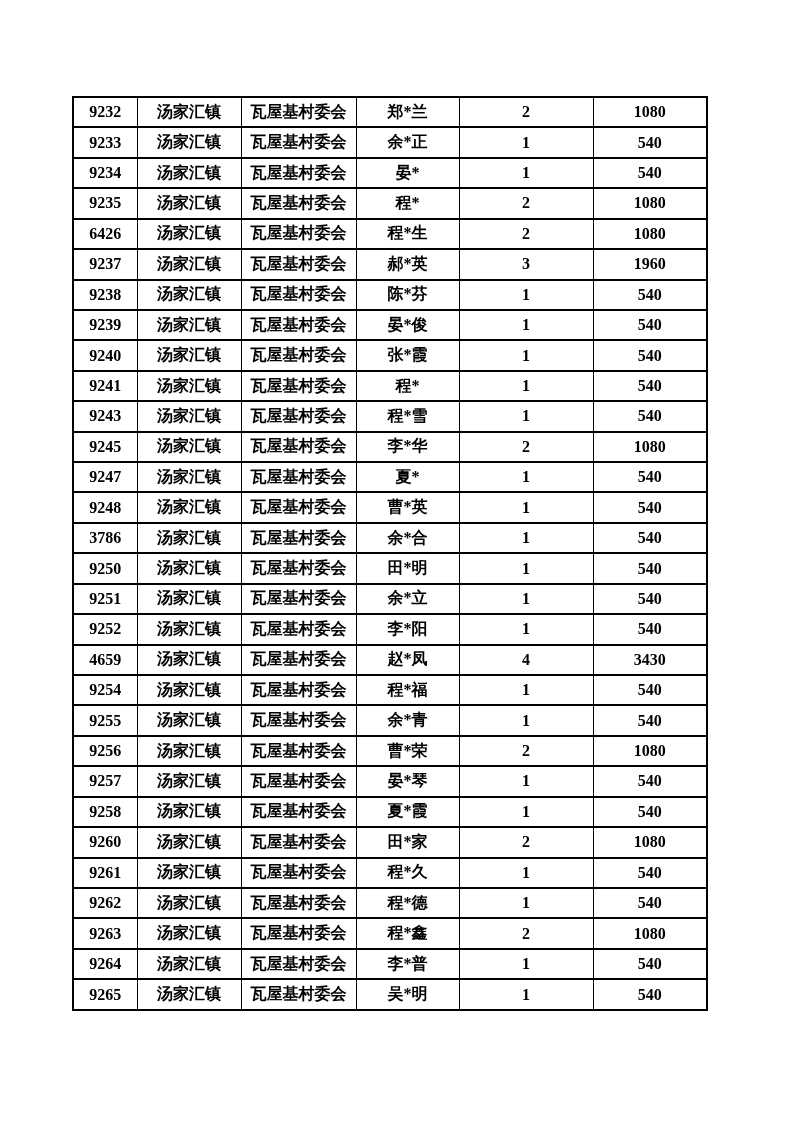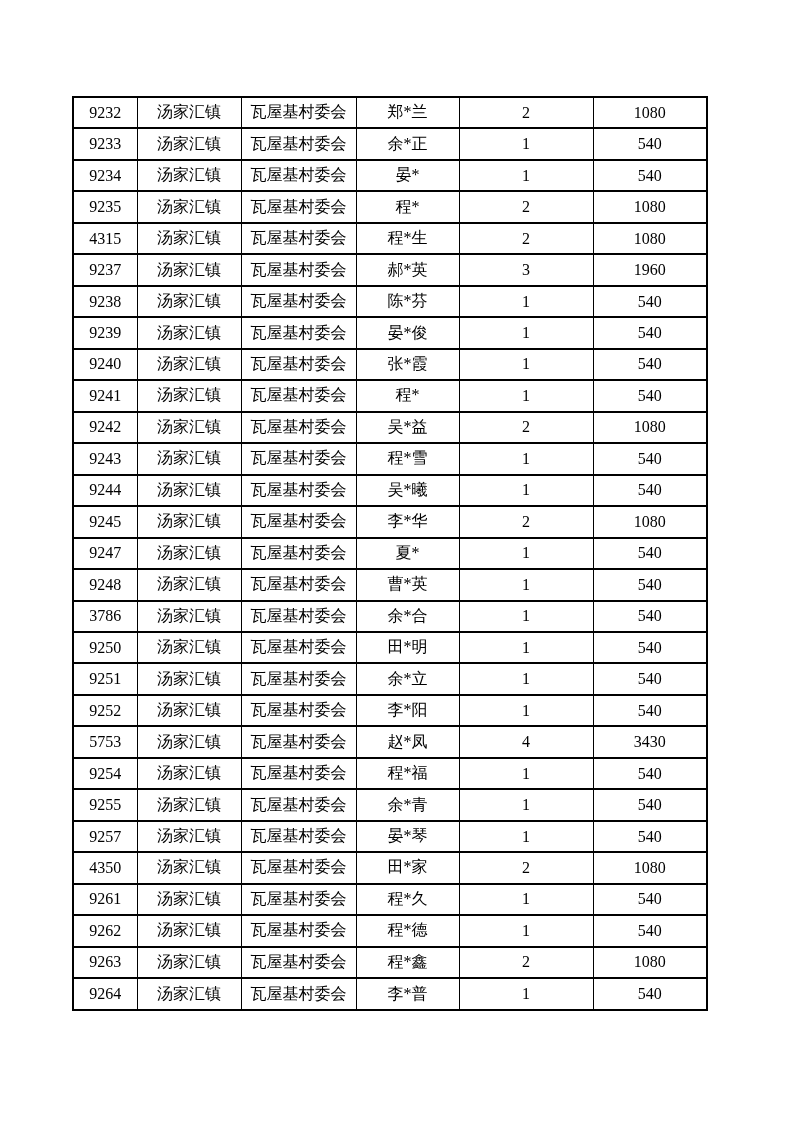--- a/index.html
+++ b/index.html
@@ -2,20 +2,21 @@
 <html><head>
 <meta charset="utf-8">
 <style>
   html, body { margin: 0; padding: 0; }
   .page {
     position: relative;
     width: 751px;
     height: 1122px;
     background: #ffffff;
     overflow: hidden;
+    font-weight: bold;
   }
   table.records {
     position: absolute;
     left: 72px;
     top: 96px;
     width: 634px;
     height: 915px;
     border-collapse: collapse;
     table-layout: fixed;
     font-family: "Liberation Serif", "DejaVu Serif", serif;
@@ -75,21 +76,21 @@
         </tr>
         <tr>
           <td>9235</td>
           <td>汤家汇镇</td>
           <td>瓦屋基村委会</td>
           <td>程*</td>
           <td>2</td>
           <td>1080</td>
         </tr>
         <tr>
-          <td>4315</td>
+          <td>6426</td>
           <td>汤家汇镇</td>
           <td>瓦屋基村委会</td>
           <td>程*生</td>
           <td>2</td>
           <td>1080</td>
         </tr>
         <tr>
           <td>9237</td>
           <td>汤家汇镇</td>
           <td>瓦屋基村委会</td>
@@ -123,44 +124,28 @@
         </tr>
         <tr>
           <td>9241</td>
           <td>汤家汇镇</td>
           <td>瓦屋基村委会</td>
           <td>程*</td>
           <td>1</td>
           <td>540</td>
         </tr>
         <tr>
-          <td>9242</td>
-          <td>汤家汇镇</td>
-          <td>瓦屋基村委会</td>
-          <td>吴*益</td>
-          <td>2</td>
-          <td>1080</td>
-        </tr>
-        <tr>
           <td>9243</td>
           <td>汤家汇镇</td>
           <td>瓦屋基村委会</td>
           <td>程*雪</td>
           <td>1</td>
           <td>540</td>
         </tr>
         <tr>
-          <td>9244</td>
-          <td>汤家汇镇</td>
-          <td>瓦屋基村委会</td>
-          <td>吴*曦</td>
-          <td>1</td>
-          <td>540</td>
-        </tr>
-        <tr>
           <td>9245</td>
           <td>汤家汇镇</td>
           <td>瓦屋基村委会</td>
           <td>李*华</td>
           <td>2</td>
           <td>1080</td>
         </tr>
         <tr>
           <td>9247</td>
           <td>汤家汇镇</td>
@@ -203,21 +188,21 @@
         </tr>
         <tr>
           <td>9252</td>
           <td>汤家汇镇</td>
           <td>瓦屋基村委会</td>
           <td>李*阳</td>
           <td>1</td>
           <td>540</td>
         </tr>
         <tr>
-          <td>5753</td>
+          <td>4659</td>
           <td>汤家汇镇</td>
           <td>瓦屋基村委会</td>
           <td>赵*凤</td>
           <td>4</td>
           <td>3430</td>
         </tr>
         <tr>
           <td>9254</td>
           <td>汤家汇镇</td>
           <td>瓦屋基村委会</td>
@@ -227,29 +212,45 @@
         </tr>
         <tr>
           <td>9255</td>
           <td>汤家汇镇</td>
           <td>瓦屋基村委会</td>
           <td>余*青</td>
           <td>1</td>
           <td>540</td>
         </tr>
         <tr>
+          <td>9256</td>
+          <td>汤家汇镇</td>
+          <td>瓦屋基村委会</td>
+          <td>曹*荣</td>
+          <td>2</td>
+          <td>1080</td>
+        </tr>
+        <tr>
           <td>9257</td>
           <td>汤家汇镇</td>
           <td>瓦屋基村委会</td>
           <td>晏*琴</td>
           <td>1</td>
           <td>540</td>
         </tr>
         <tr>
-          <td>4350</td>
+          <td>9258</td>
+          <td>汤家汇镇</td>
+          <td>瓦屋基村委会</td>
+          <td>夏*霞</td>
+          <td>1</td>
+          <td>540</td>
+        </tr>
+        <tr>
+          <td>9260</td>
           <td>汤家汇镇</td>
           <td>瓦屋基村委会</td>
           <td>田*家</td>
           <td>2</td>
           <td>1080</td>
         </tr>
         <tr>
           <td>9261</td>
           <td>汤家汇镇</td>
           <td>瓦屋基村委会</td>
@@ -271,18 +272,26 @@
           <td>瓦屋基村委会</td>
           <td>程*鑫</td>
           <td>2</td>
           <td>1080</td>
         </tr>
         <tr>
           <td>9264</td>
           <td>汤家汇镇</td>
           <td>瓦屋基村委会</td>
           <td>李*普</td>
+          <td>1</td>
+          <td>540</td>
+        </tr>
+        <tr>
+          <td>9265</td>
+          <td>汤家汇镇</td>
+          <td>瓦屋基村委会</td>
+          <td>吴*明</td>
           <td>1</td>
           <td>540</td>
         </tr>
       </tbody>
   </table>
 </div>
 
 </body></html>

